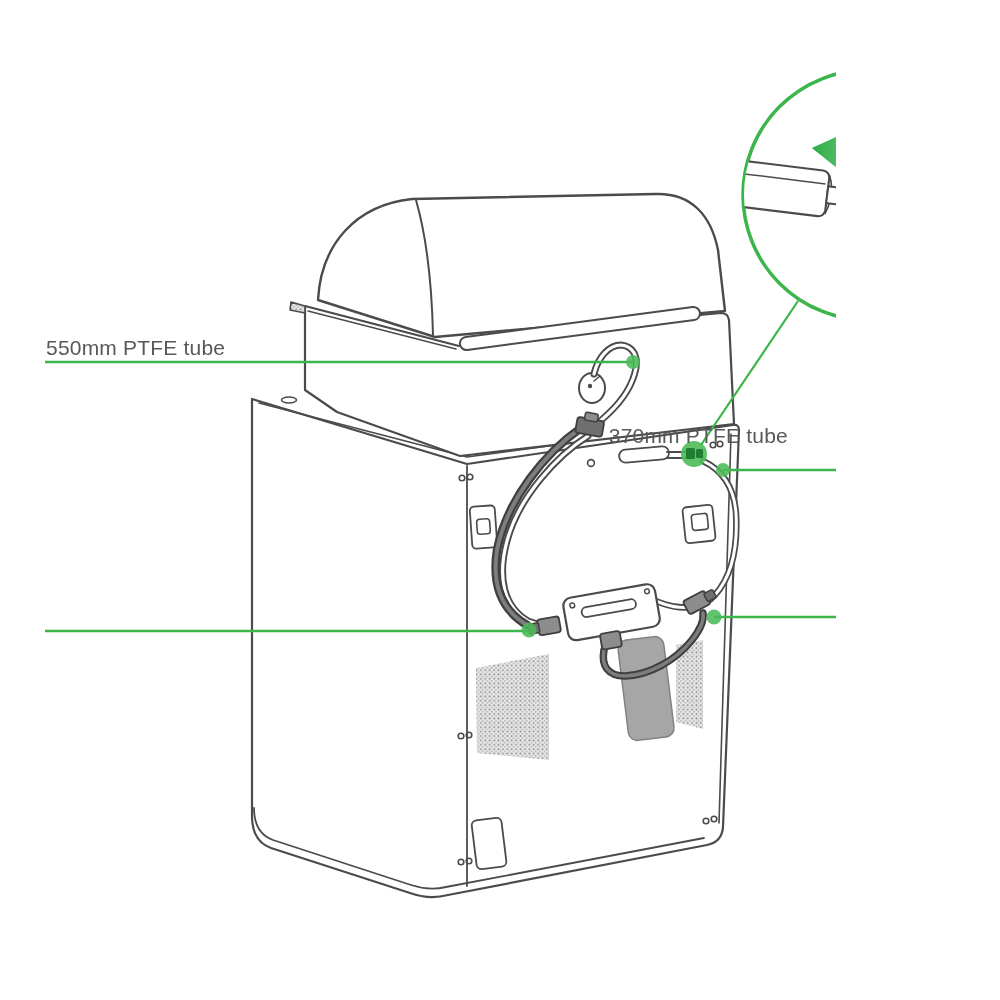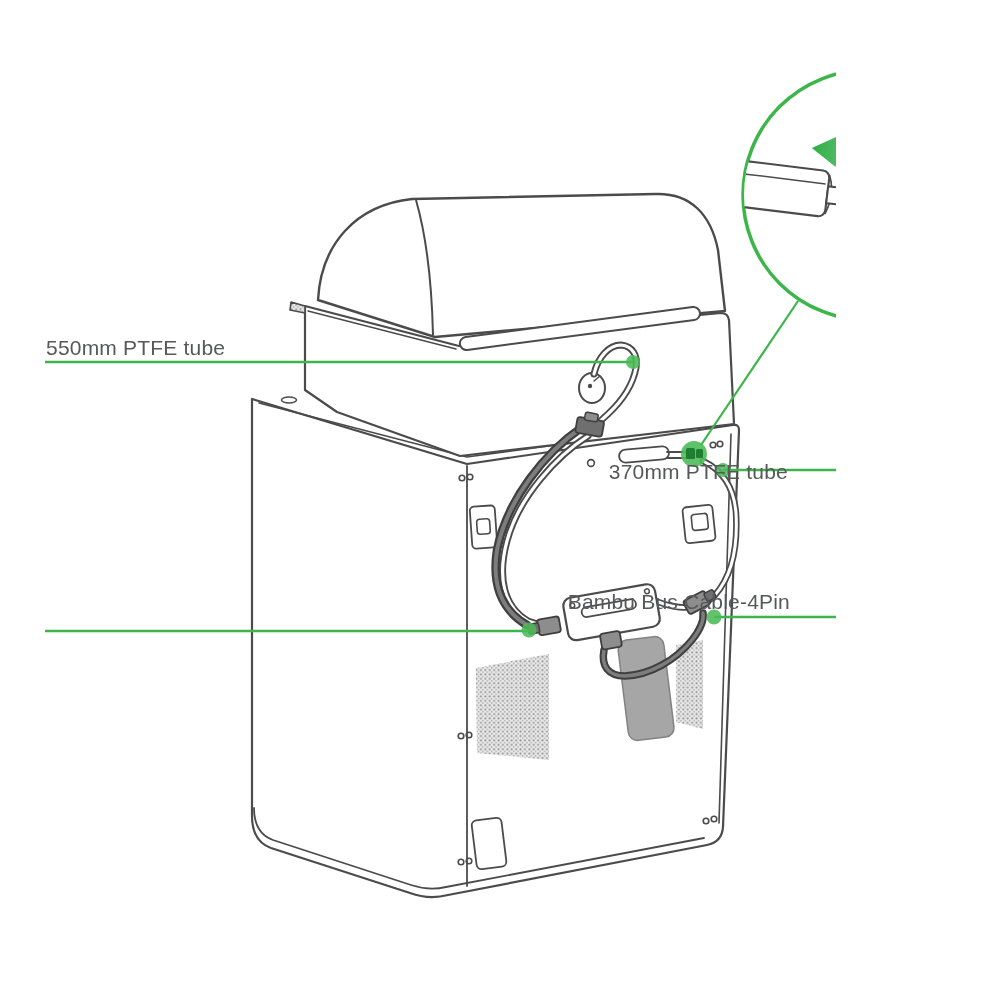--- a/index.html
+++ b/index.html
@@ -201,18 +201,17 @@
         <rect x="931" y="191" width="60" height="15" rx="3" fill="#fff" stroke-width="2"></rect>
 
         <polygon points="806,153 832,137 832,146 876,146 876,160 832,160 832,169" fill="url(#arrowGrad)" stroke="none"></polygon>
       </g>
     </g>
   </g>
 </svg>
 
 <div class="callout" style="left:46px;top:336px">550mm PTFE tube</div>
 
-<div class="callout right" style="right:48px;top:460px">370mm PTFE tube</div>
-
-
-<div class="callout right" style="right:46px;top:590px">Bambu Bus Cable-4Pin</div>
+<div class="callout right" style="right:48px;top:424px">370mm PTFE tube</div>
+
+
 
 </div>
 
 </body></html>

